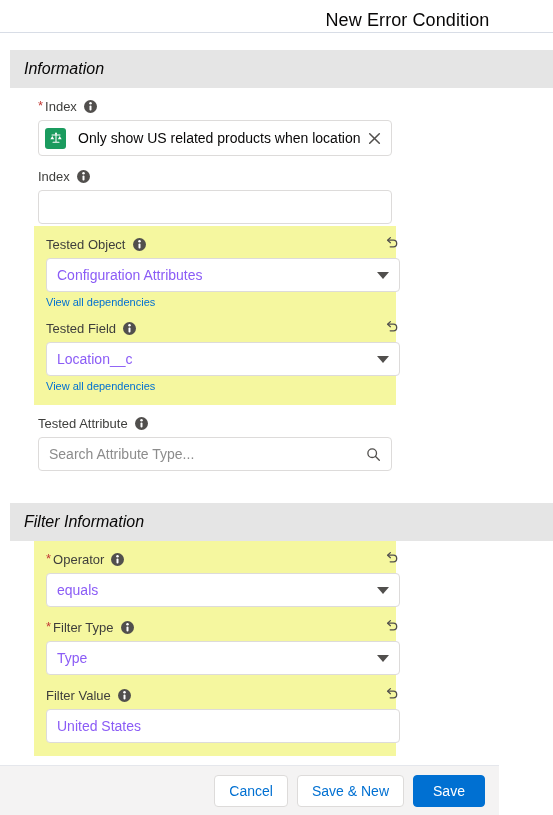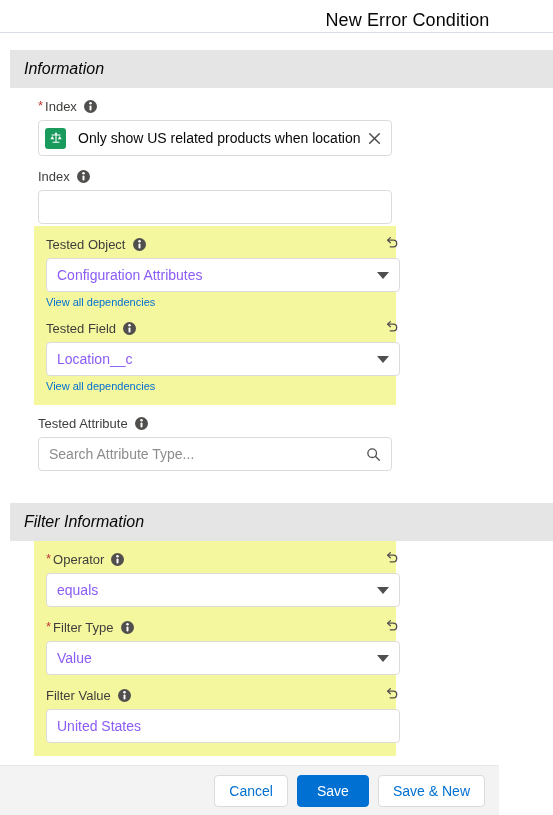--- a/index.html
+++ b/index.html
@@ -443,21 +443,21 @@
                 </svg>
             </span>
             <span class="undo-icon">
               <svg width="16" height="16" viewBox="0 0 16 16" fill="none" stroke="currentColor" stroke-width="1.3" stroke-linecap="round" stroke-linejoin="round">
                 <path d="M4.2 5.2 H9.4 a3.3 3.3 0 0 1 0 6.6 H6.2"></path>
                 <polyline points="6.4,2.6 3.6,5.3 6.4,7.7"></polyline>
               </svg>
             </span>
           </div>
           <div class="input-shell">
-            <span class="input-text">Value</span>
+            <span class="input-text">Type</span>
             <span class="caret"></span>
           </div>
         </div>
 
         <div class="field-row">
           <div class="field-label-line">
             <span class="field-label">Filter Value</span>
             <span class="info-icon">
               <svg width="13" height="13" viewBox="0 0 13 13">
                   <circle cx="6.5" cy="3.3" r="1.25" fill="#fff"></circle>
@@ -476,17 +476,17 @@
           </div>
         </div>
 
       </div>
 
     </div>
   </div>
 
   <div class="modal-footer">
     <button class="btn">Cancel</button>
+    <button class="btn">Save &amp; New</button>
     <button class="btn brand">Save</button>
-    <button class="btn">Save &amp; New</button>
   </div>
 
 </div>
 
 </body></html>

